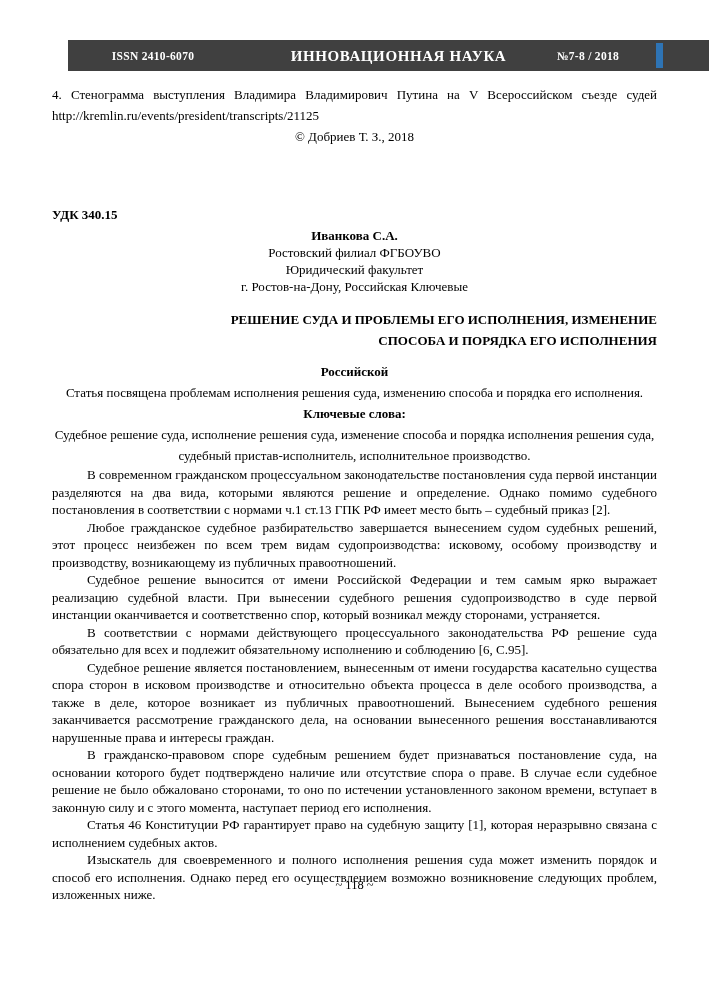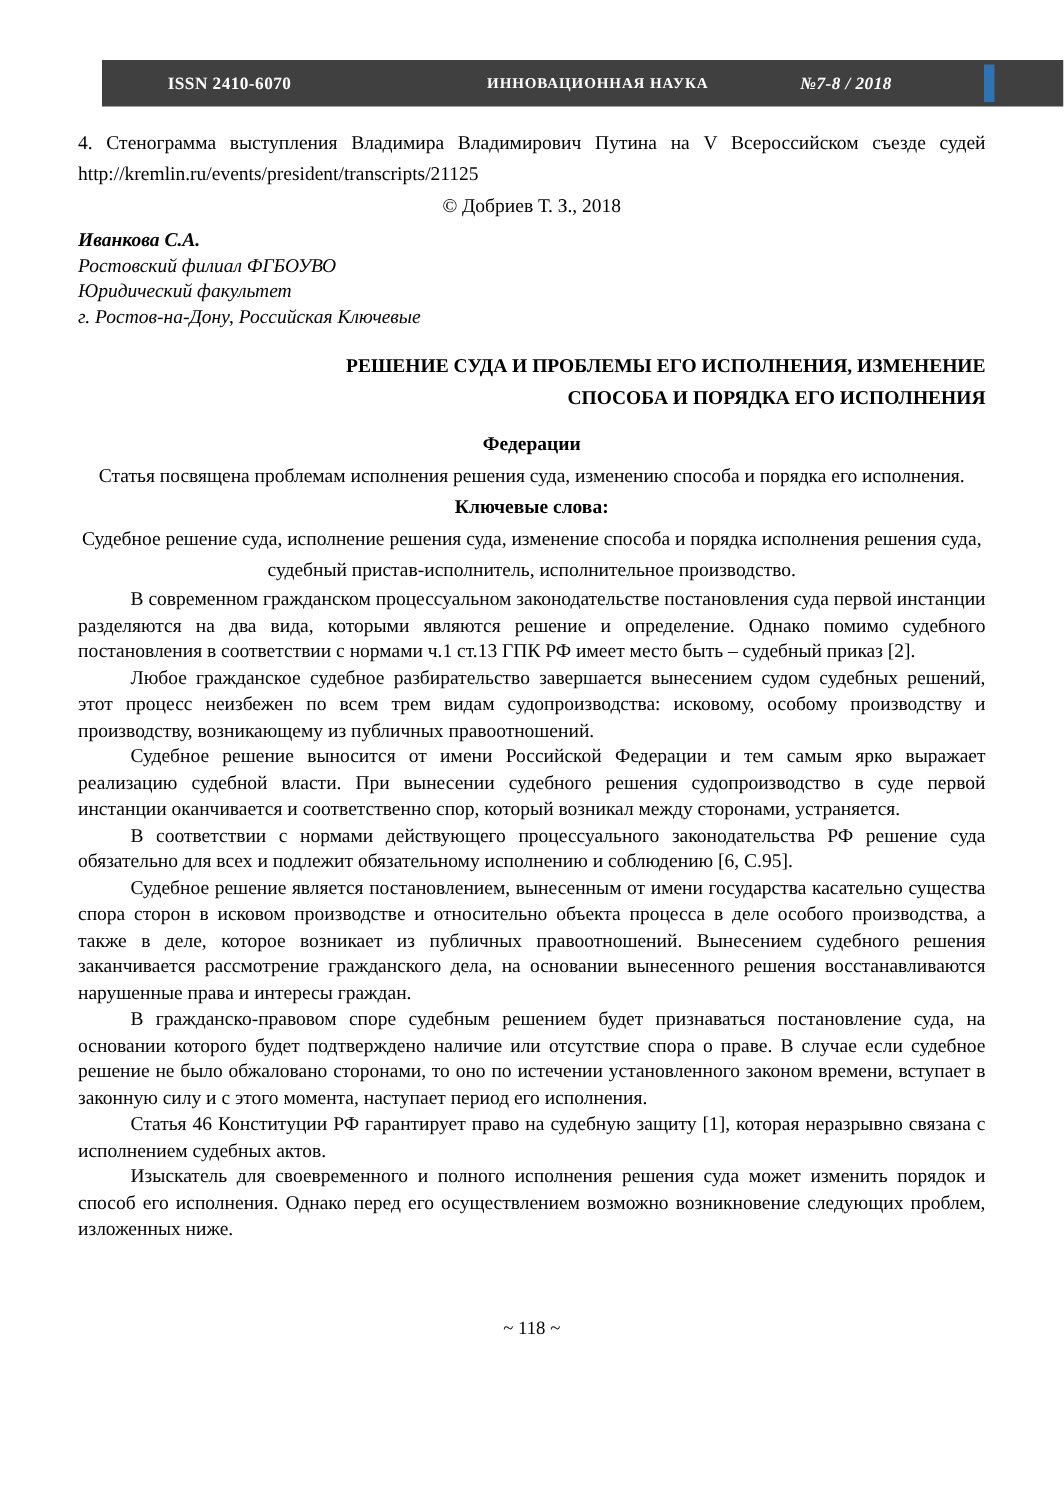--- a/index.html
+++ b/index.html
@@ -16,36 +16,36 @@
   
   .banner {
     position:absolute; left:68px; top:40px;
     width:661px; height:31px; background:#404040;
   }
   .banner span {
     position:absolute; top:50%; transform:translate(-50%,-50%);
     color:#fff; font-weight:bold; white-space:nowrap;
   }
   .banner .issn   { left:85px;  font-size:11.5px; letter-spacing:0.3px; }
-  .banner .journal{ left:50%;   font-size:10px; letter-spacing:0.6px; }
-  .banner .issue  { left:496px; font-size:11.5px; letter-spacing:0.3px;font-style:italic; }
+  .banner .journal{ left:50%;   font-size:15px; letter-spacing:0.6px; }
+  .banner .issue  { left:520px; font-size:11.5px; letter-spacing:0.3px; }
   .banner-tab {
     position:absolute; left:656px; top:43px;
     width:7px; height:25px; background:#2e74b5;
   }
   
   .content {
     position:absolute; left:52px; top:84px; width:605px;
     font-size:13px;
   }
   .ref { text-align:justify; line-height:21px; }
   .ref .url { word-break:keep-all; }
   .copyright { text-align:center; line-height:21px; }
   .udc { margin-top:59px; font-weight:bold; line-height:17px; }
-  .authors { margin-top:4px; text-align:left; line-height:17px;font-style:italic; }
+  .authors { margin-top:4px; text-align:center; line-height:17px; }
   .authors .author-name { font-weight:bold; }
   .title { margin-top:14px; text-align:right; font-weight:bold; line-height:21px; }
   .annot { margin-top:10px; text-align:center; line-height:21px; }
   .annot .hd { font-weight:bold; }
   .body-text { text-align:justify; line-height:17.5px; }
   .body-text p { text-indent:35px; }
   .footer {
     position:absolute; top:878px; left:52px; width:605px;
     text-align:center; font-size:12.5px;
   }
@@ -61,35 +61,36 @@
     <span class="issue">№7-8 / 2018</span>
   </div>
   <div class="banner-tab"></div>
 
   <div class="content">
 
     <p class="ref"><span>4. Стенограмма выступления Владимира Владимирович Путина на V Всероссийском съезде судей</span> <span class="url">http://kremlin.ru/events/president/transcripts/21125</span></p>
 
     <div class="copyright">© Добриев Т. З., 2018</div>
 
+    <div class="udc">УДК 340.15</div>
 
     <div class="authors">
       <div class="author-name">Иванкова С.А.</div>
       <div>Ростовский филиал ФГБОУВО</div>
       <div>Юридический факультет</div>
       <div>г. Ростов-на-Дону, Российская Ключевые</div>
     </div>
 
     <div class="title">
       <div>РЕШЕНИЕ СУДА И ПРОБЛЕМЫ ЕГО ИСПОЛНЕНИЯ, ИЗМЕНЕНИЕ</div>
       <div>СПОСОБА И ПОРЯДКА ЕГО ИСПОЛНЕНИЯ</div>
     </div>
 
     <div class="annot">
-      <div class="hd">Федерации</div>
+      <div class="hd">Российской</div>
       <div>Статья посвящена проблемам исполнения решения суда, изменению способа и порядка его исполнения.</div>
       <div class="hd">Ключевые слова:</div>
       <div>Судебное решение суда, исполнение решения суда, изменение способа и порядка исполнения решения суда, судебный пристав-исполнитель, исполнительное производство.</div>
     </div>
 
     <div class="body-text">
       <p>В современном гражданском процессуальном законодательстве постановления суда первой инстанции разделяются на два вида, которыми являются решение и определение. Однако помимо судебного постановления в соответствии с нормами ч.1 ст.13 ГПК РФ имеет место быть – судебный приказ [2].</p>
       <p>Любое гражданское судебное разбирательство завершается вынесением судом судебных решений, этот процесс неизбежен по всем трем видам судопроизводства: исковому, особому производству и производству, возникающему из публичных правоотношений.</p>
       <p>Судебное решение выносится от имени Российской Федерации и тем самым ярко выражает реализацию судебной власти. При вынесении судебного решения судопроизводство в суде первой инстанции оканчивается и соответственно спор, который возникал между сторонами, устраняется.</p>
       <p>В соответствии с нормами действующего процессуального законодательства РФ решение суда обязательно для всех и подлежит обязательному исполнению и соблюдению [6, С.95].</p>

